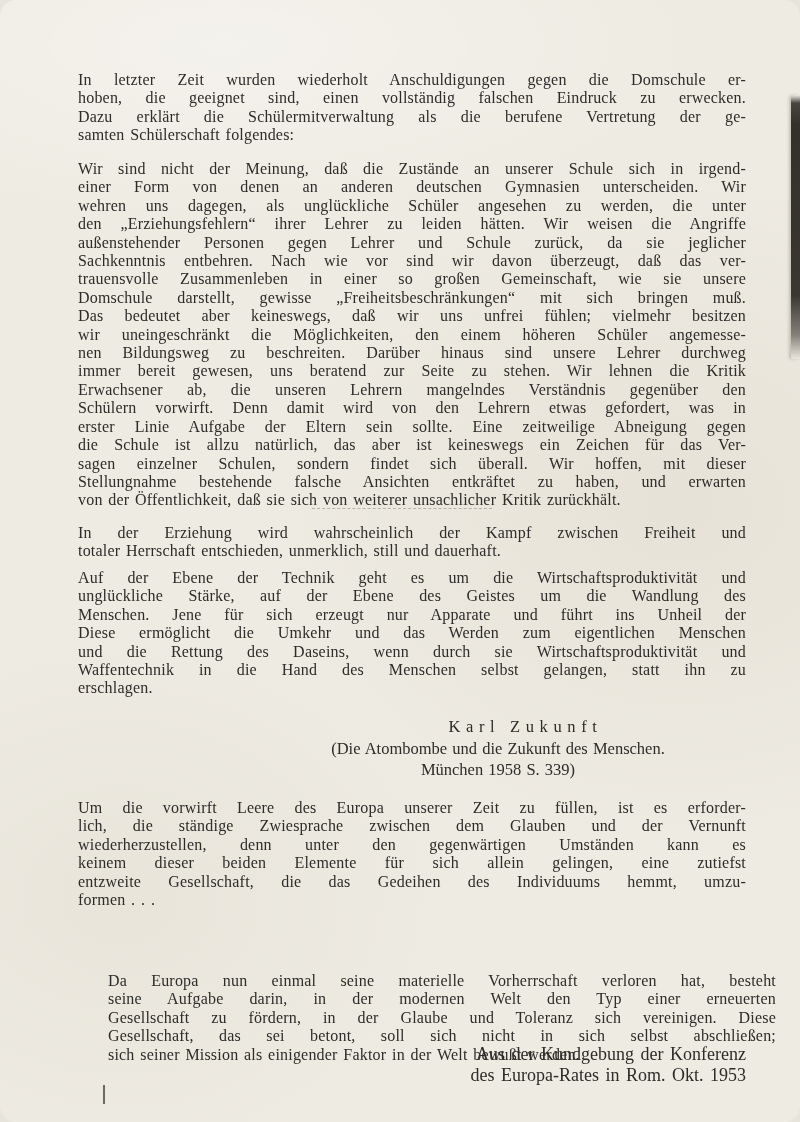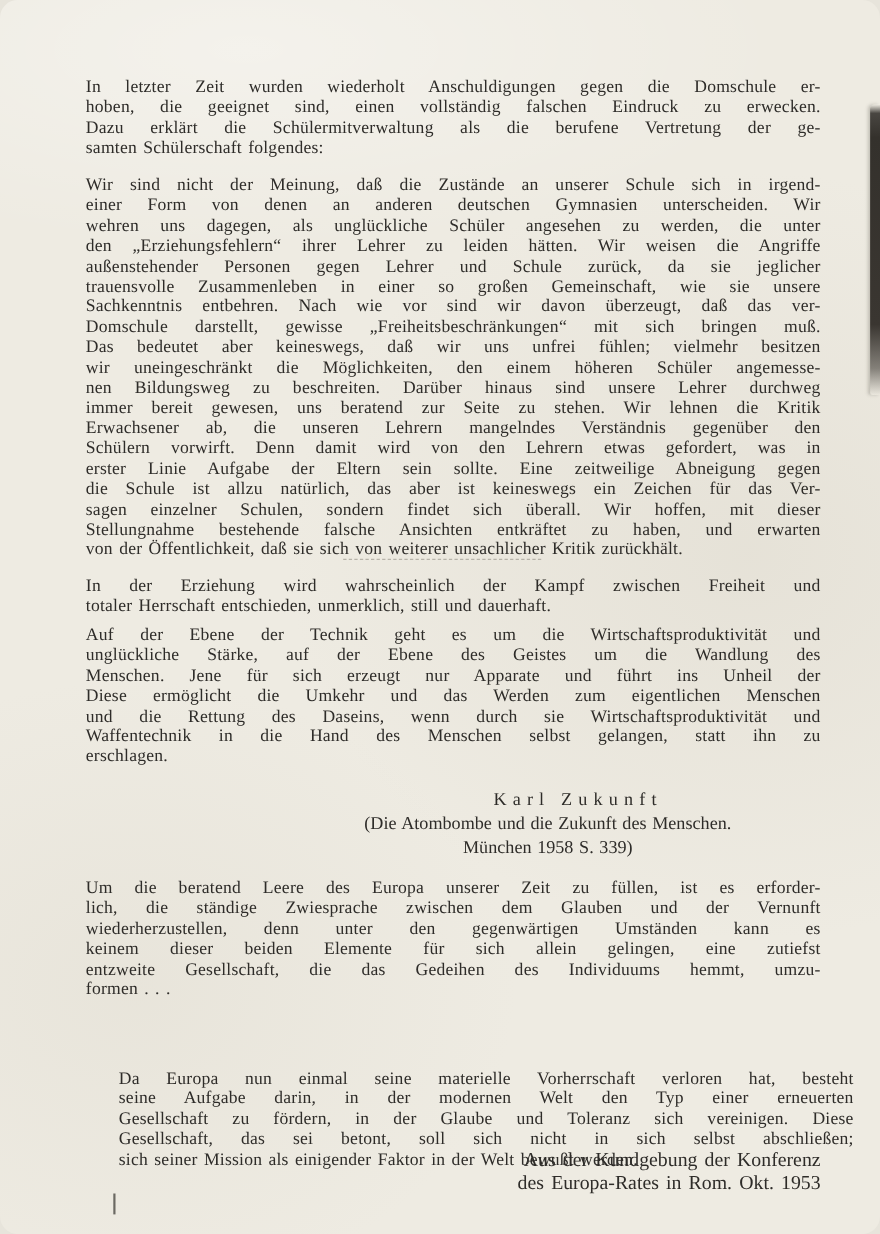--- a/index.html
+++ b/index.html
@@ -109,22 +109,22 @@
       <div class="line">Dazu erklärt die Schülermitverwaltung als die berufene Vertretung der ge-</div>
       <div class="line last">samten Schülerschaft folgendes:</div>
     </section>
 
   <section class="block b-body">
       <div class="line">Wir sind nicht der Meinung, daß die Zustände an unserer Schule sich in irgend-</div>
       <div class="line">einer Form von denen an anderen deutschen Gymnasien unterscheiden. Wir</div>
       <div class="line">wehren uns dagegen, als unglückliche Schüler angesehen zu werden, die unter</div>
       <div class="line">den „Erziehungsfehlern“ ihrer Lehrer zu leiden hätten. Wir weisen die Angriffe</div>
       <div class="line">außenstehender Personen gegen Lehrer und Schule zurück, da sie jeglicher</div>
+      <div class="line">Sachkenntnis entbehren. Nach wie vor sind wir davon überzeugt, daß das ver-</div>
       <div class="line">trauensvolle Zusammenleben in einer so großen Gemeinschaft, wie sie unsere</div>
-      <div class="line">Sachkenntnis entbehren. Nach wie vor sind wir davon überzeugt, daß das ver-</div>
       <div class="line">Domschule darstellt, gewisse „Freiheitsbeschränkungen“ mit sich bringen muß.</div>
       <div class="line">Das bedeutet aber keineswegs, daß wir uns unfrei fühlen; vielmehr besitzen</div>
       <div class="line">wir uneingeschränkt die Möglichkeiten, den einem höheren Schüler angemesse-</div>
       <div class="line">nen Bildungsweg zu beschreiten. Darüber hinaus sind unsere Lehrer durchweg</div>
       <div class="line">immer bereit gewesen, uns beratend zur Seite zu stehen. Wir lehnen die Kritik</div>
       <div class="line">Erwachsener ab, die unseren Lehrern mangelndes Verständnis gegenüber den</div>
       <div class="line">Schülern vorwirft. Denn damit wird von den Lehrern etwas gefordert, was in</div>
       <div class="line">erster Linie Aufgabe der Eltern sein sollte. Eine zeitweilige Abneigung gegen</div>
       <div class="line">die Schule ist allzu natürlich, das aber ist keineswegs ein Zeichen für das Ver-</div>
       <div class="line">sagen einzelner Schulen, sondern findet sich überall. Wir hoffen, mit dieser</div>
@@ -150,21 +150,21 @@
     </section>
 
   <div class="signature">Karl Zukunft</div>
 
   <section class="citation">
       <div class="line">(Die Atombombe und die Zukunft des Menschen.</div>
       <div class="line last">München 1958 S. 339)</div>
     </section>
 
   <section class="block b-eur1">
-      <div class="line">Um die beratend Leere des Europa unserer Zeit zu füllen, ist es erforder-</div>
+      <div class="line">Um die vorwirft Leere des Europa unserer Zeit zu füllen, ist es erforder-</div>
       <div class="line">lich, die ständige Zwiesprache zwischen dem Glauben und der Vernunft</div>
       <div class="line">wiederherzustellen, denn unter den gegenwärtigen Umständen kann es</div>
       <div class="line">keinem dieser beiden Elemente für sich allein gelingen, eine zutiefst</div>
       <div class="line">entzweite Gesellschaft, die das Gedeihen des Individuums hemmt, umzu-</div>
       <div class="line last">formen . . .</div>
     </section>
 
   <section class="block b-eur2">
       <div class="line">Da Europa nun einmal seine materielle Vorherrschaft verloren hat, besteht</div>
       <div class="line">seine Aufgabe darin, in der modernen Welt den Typ einer erneuerten</div>

